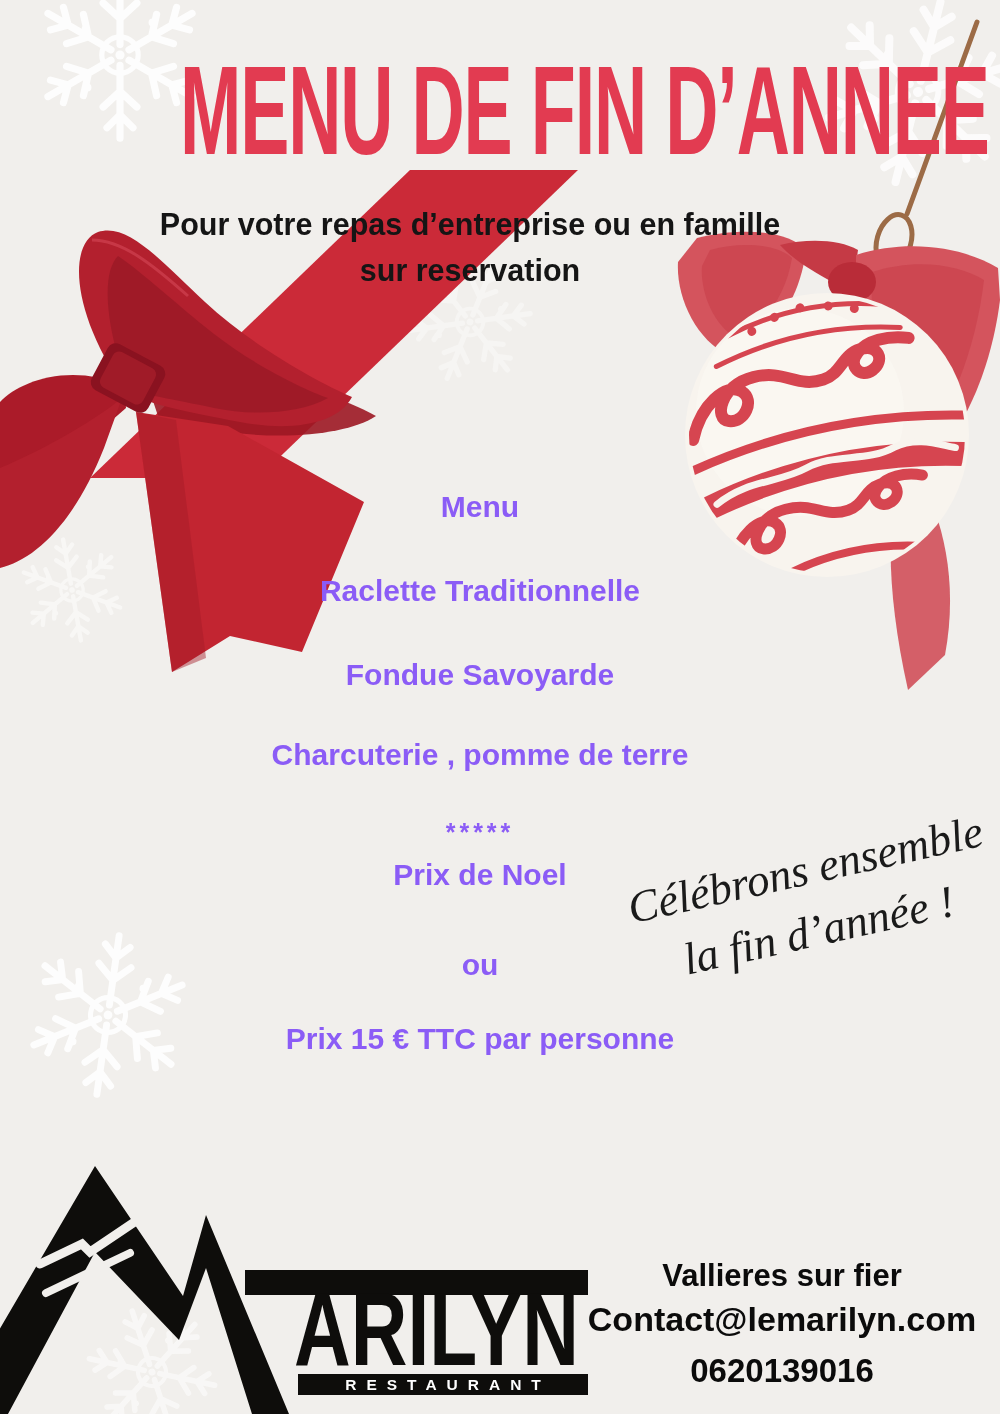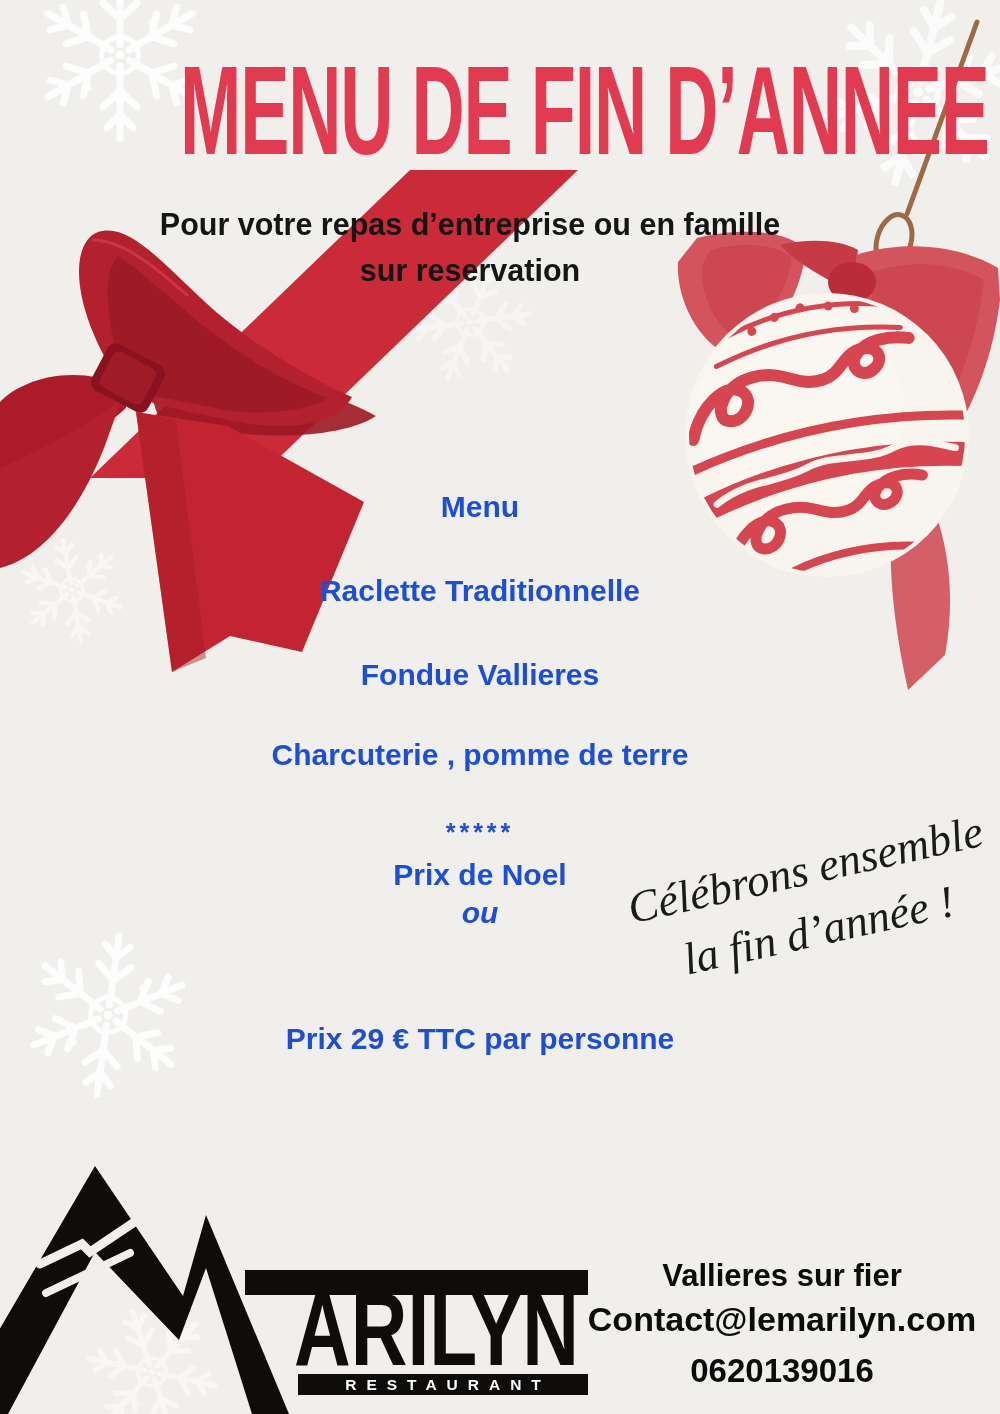--- a/index.html
+++ b/index.html
@@ -17,21 +17,21 @@
     font-size:127px;font-weight:bold;color:#e23b51;
     letter-spacing:-2px;white-space:nowrap;line-height:1.05;
     transform:scaleX(0.58);
   }
   .subtitle{
     left:-30px;top:201px;width:1000px;text-align:center;
     font-size:30.5px;font-weight:bold;color:#151515;line-height:46px;
   }
   .menu-line{
     left:0;width:960px;text-align:center;
-    font-weight:bold;color:#1d4ed8;font-size:30px;white-space:nowrap;
+    font-weight:bold;color:#8b5cf6;font-size:30px;white-space:nowrap;
   }
   .stars{font-size:25px;letter-spacing:4px;}
   .script-note{
     left:592px;top:838px;width:440px;text-align:center;
     font-family:cursive;font-style:italic;font-weight:normal;
     font-size:45px;color:#1a1a1a;line-height:62px;
     transform:rotate(-12.5deg);white-space:nowrap;
   }
   .logo-le{
     left:245px;top:1270px;width:343px;height:25px;line-height:26px;
@@ -172,26 +172,26 @@
 
   <div class="abs txt title">MENU DE FIN D’ANNEE</div>
 
   <div class="abs txt subtitle">
     <div>Pour votre repas d’entreprise ou en famille</div>
     <div>sur reservation</div>
   </div>
 
   <div class="abs txt menu-line" style="top:490px;">Menu</div>
   <div class="abs txt menu-line" style="top:574px;">Raclette Traditionnelle</div>
-  <div class="abs txt menu-line" style="top:658px;">Fondue Vallieres</div>
+  <div class="abs txt menu-line" style="top:658px;">Fondue Savoyarde</div>
   <div class="abs txt menu-line" style="top:738px;">Charcuterie , pomme de terre</div>
   <div class="abs txt menu-line stars" style="top:818px;">*****</div>
   <div class="abs txt menu-line" style="top:858px;">Prix de Noel</div>
-  <div class="abs txt menu-line" style="top:896px;font-style:italic;">ou</div>
-  <div class="abs txt menu-line" style="top:1022px;">Prix 29 € TTC par personne</div>
+  <div class="abs txt menu-line" style="top:948px;">ou</div>
+  <div class="abs txt menu-line" style="top:1022px;">Prix 15 € TTC par personne</div>
 
   <div class="abs txt script-note">
     <div>Célébrons ensemble</div>
     <div>la fin d’année !</div>
   </div>
 
   <div class="abs txt logo-name">ARILYN</div>
   <div class="abs txt logo-restaurant">RESTAURANT</div>
 
   <div class="abs txt contact-line contact-location">Vallieres sur fier</div>

